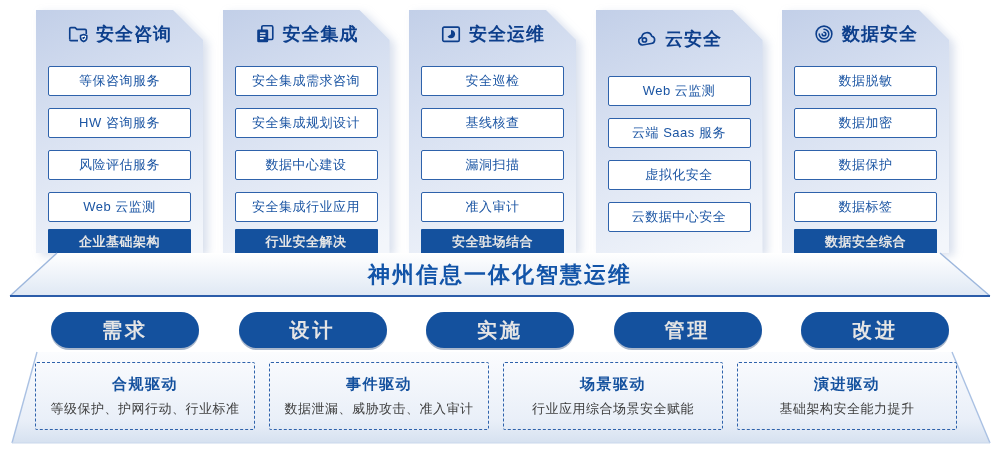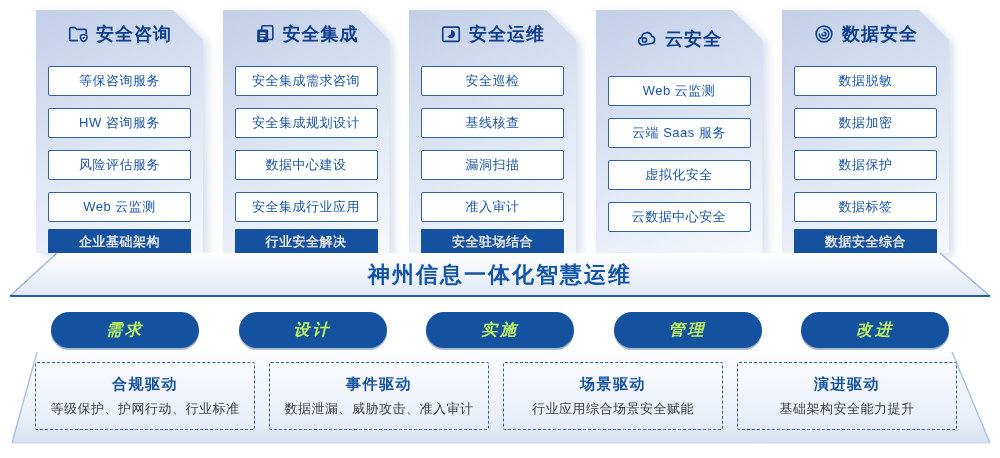--- a/index.html
+++ b/index.html
@@ -55,21 +55,21 @@
   
   .bottom-svg{position:absolute;left:0;top:348px;width:1000px;height:100px;}
   .phases{
     position:absolute;left:51px;top:312px;width:898px;height:36px;
     display:flex;justify-content:space-between;
   }
   .phase-pill{
     width:148px;height:36px;border-radius:18px;background:var(--primary);
     box-shadow:0 2px 0 rgba(10,50,110,.35);
     display:flex;align-items:center;justify-content:center;
-    color:#bef264;font-size:16px;font-weight:bold;letter-spacing:3px;font-style:italic;
+    color:#e5e5e5;font-size:20px;font-weight:bold;letter-spacing:3px;
   }
   .drivers{
     position:absolute;left:35px;top:362px;width:922px;height:68px;
     display:flex;justify-content:space-between;gap:14px;
   }
   .driver-box{
     flex:1;border:1.5px dashed var(--item-border);border-radius:2px;
     display:flex;flex-direction:column;align-items:center;justify-content:center;
     padding:16px 6px;background:transparent;
   }

